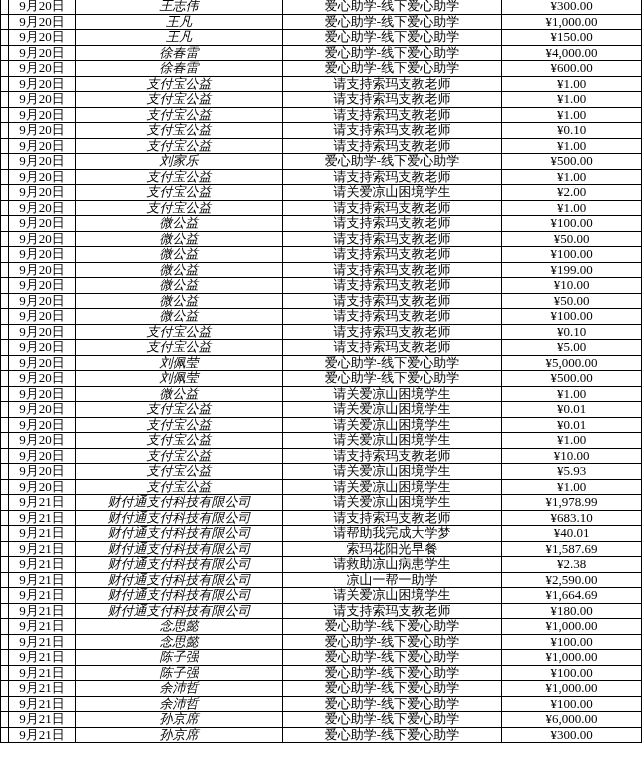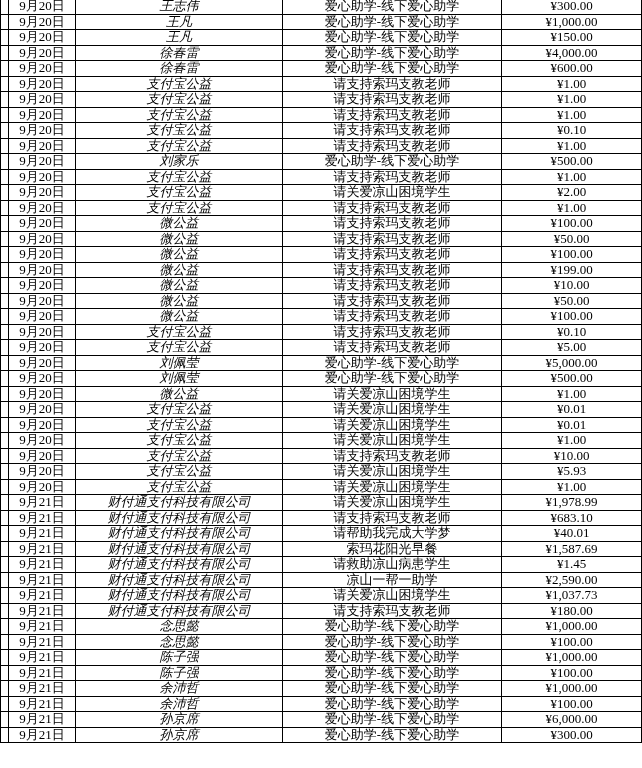--- a/index.html
+++ b/index.html
@@ -296,35 +296,35 @@
     <td class="col-date">9月21日</td>
     <td class="col-donor">财付通支付科技有限公司</td>
     <td class="col-proj">索玛花阳光早餐</td>
     <td class="col-amount">¥1,587.69</td>
   </tr>
         <tr>
     <td class="col-gutter"></td>
     <td class="col-date">9月21日</td>
     <td class="col-donor">财付通支付科技有限公司</td>
     <td class="col-proj">请救助凉山病患学生</td>
-    <td class="col-amount">¥1.45</td>
+    <td class="col-amount">¥2.38</td>
   </tr>
         <tr>
     <td class="col-gutter"></td>
     <td class="col-date">9月21日</td>
     <td class="col-donor">财付通支付科技有限公司</td>
     <td class="col-proj">凉山一帮一助学</td>
     <td class="col-amount">¥2,590.00</td>
   </tr>
         <tr>
     <td class="col-gutter"></td>
     <td class="col-date">9月21日</td>
     <td class="col-donor">财付通支付科技有限公司</td>
     <td class="col-proj">请关爱凉山困境学生</td>
-    <td class="col-amount">¥1,037.73</td>
+    <td class="col-amount">¥1,664.69</td>
   </tr>
         <tr>
     <td class="col-gutter"></td>
     <td class="col-date">9月21日</td>
     <td class="col-donor">财付通支付科技有限公司</td>
     <td class="col-proj">请支持索玛支教老师</td>
     <td class="col-amount">¥180.00</td>
   </tr>
         <tr>
     <td class="col-gutter"></td>

